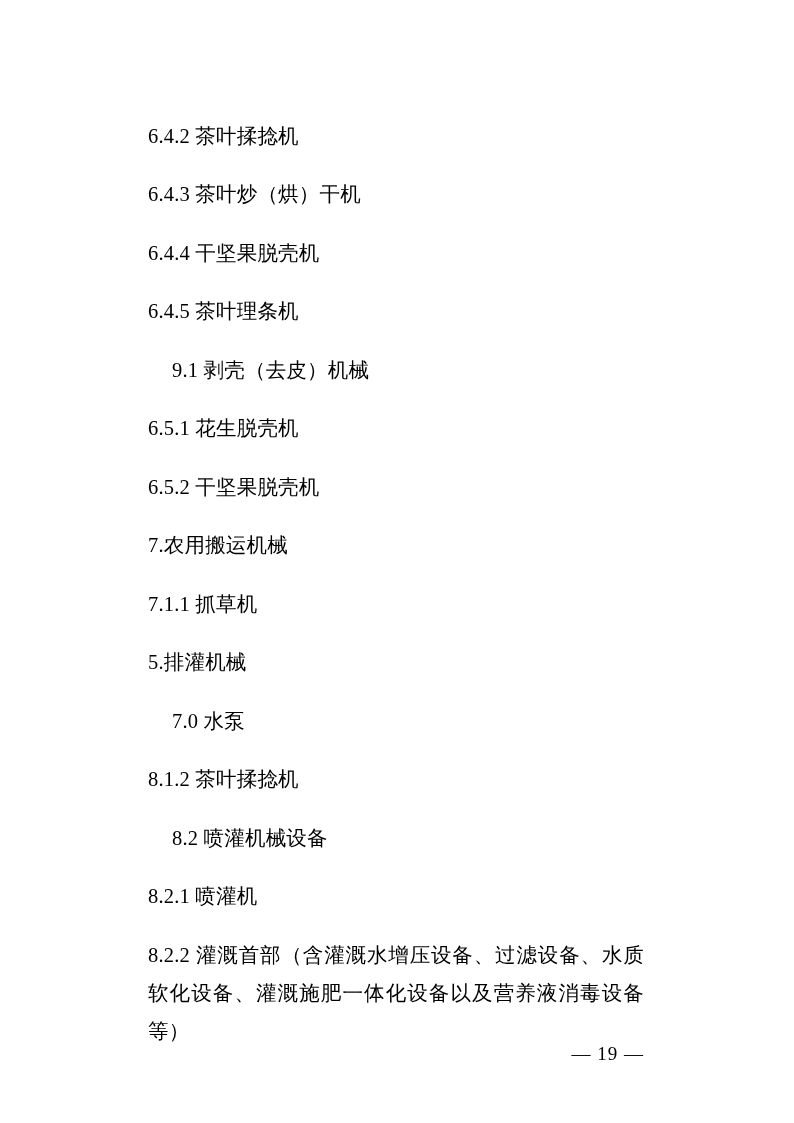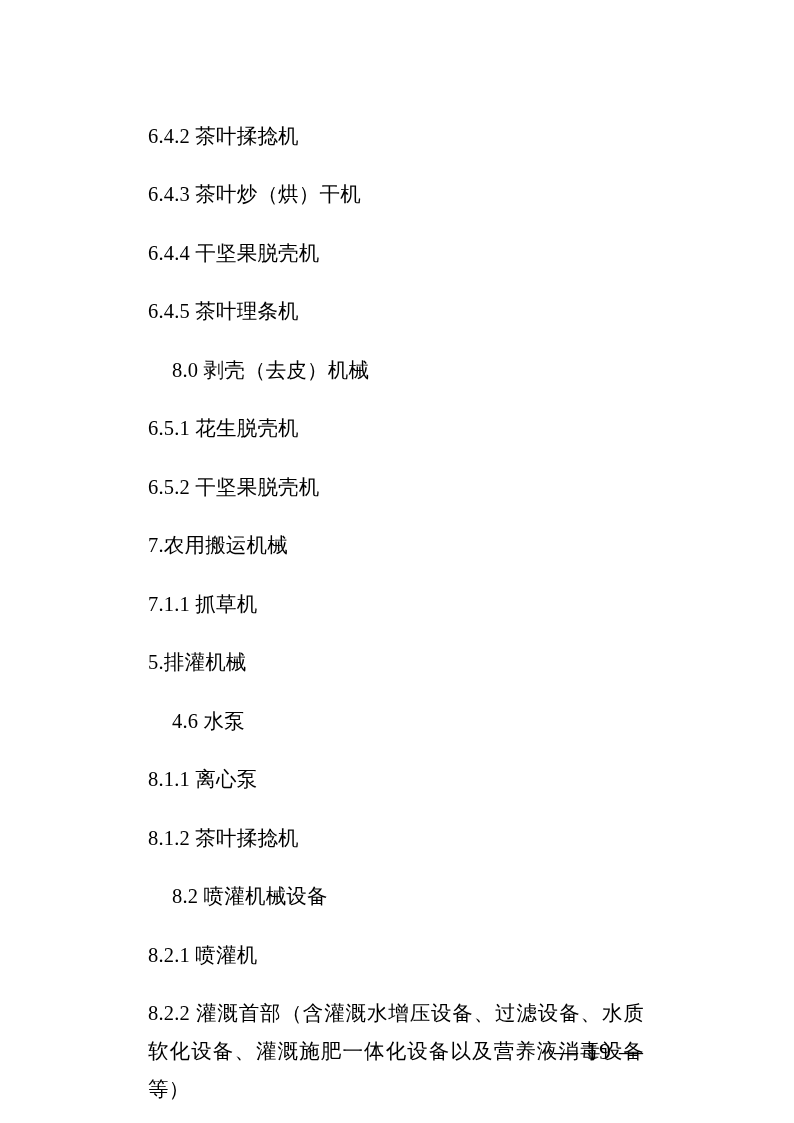--- a/index.html
+++ b/index.html
@@ -36,41 +36,40 @@
   .indent-1 { text-indent: 24px; }
   .hang {
     text-indent: 0;
   }
   .footer {
     position: absolute;
     left: 0;
     right: 110px;
     bottom: 58px;
     text-align: right;
-    font-size: 24px;
+    font-size: 19px;
     letter-spacing: 1px;
   }
 </style>
 </head>
 <body>
 
 <div class="page">
   <div class="doc-body">
     <p class="line indent-0">6.4.2 茶叶揉捻机</p>
     <p class="line indent-0">6.4.3 茶叶炒（烘）干机</p>
     <p class="line indent-0">6.4.4 干坚果脱壳机</p>
     <p class="line indent-0">6.4.5 茶叶理条机</p>
-    <p class="line indent-1">8.0 剥壳（去皮）机械</p>
+    <p class="line indent-1">9.1 剥壳（去皮）机械</p>
     <p class="line indent-0">6.5.1 花生脱壳机</p>
     <p class="line indent-0">6.5.2 干坚果脱壳机</p>
     <p class="line indent-0">7.农用搬运机械</p>
     <p class="line indent-0">7.1.1 抓草机</p>
     <p class="line indent-0">5.排灌机械</p>
-    <p class="line indent-1">4.6 水泵</p>
-    <p class="line indent-0">8.1.1 离心泵</p>
+    <p class="line indent-1">7.0 水泵</p>
     <p class="line indent-0">8.1.2 茶叶揉捻机</p>
     <p class="line indent-1">8.2 喷灌机械设备</p>
     <p class="line indent-0">8.2.1 喷灌机</p>
     <p class="line hang">8.2.2 灌溉首部（含灌溉水增压设备、过滤设备、水质软化设备、灌溉施肥一体化设备以及营养液消毒设备等）</p>
 
   </div>
   <div class="footer">— 19 —</div>
 </div>
 
 </body></html>

